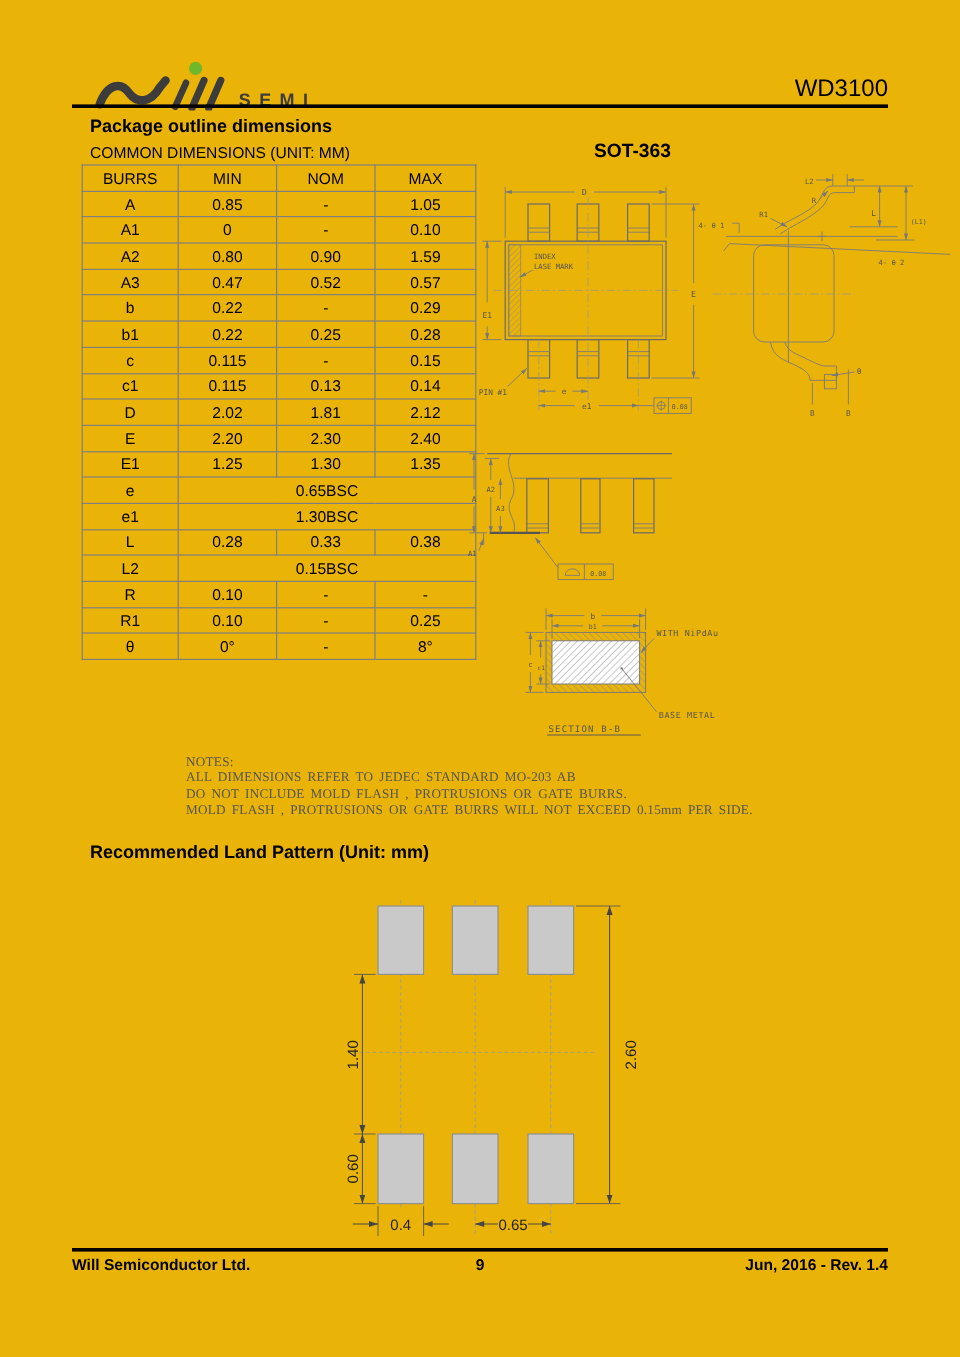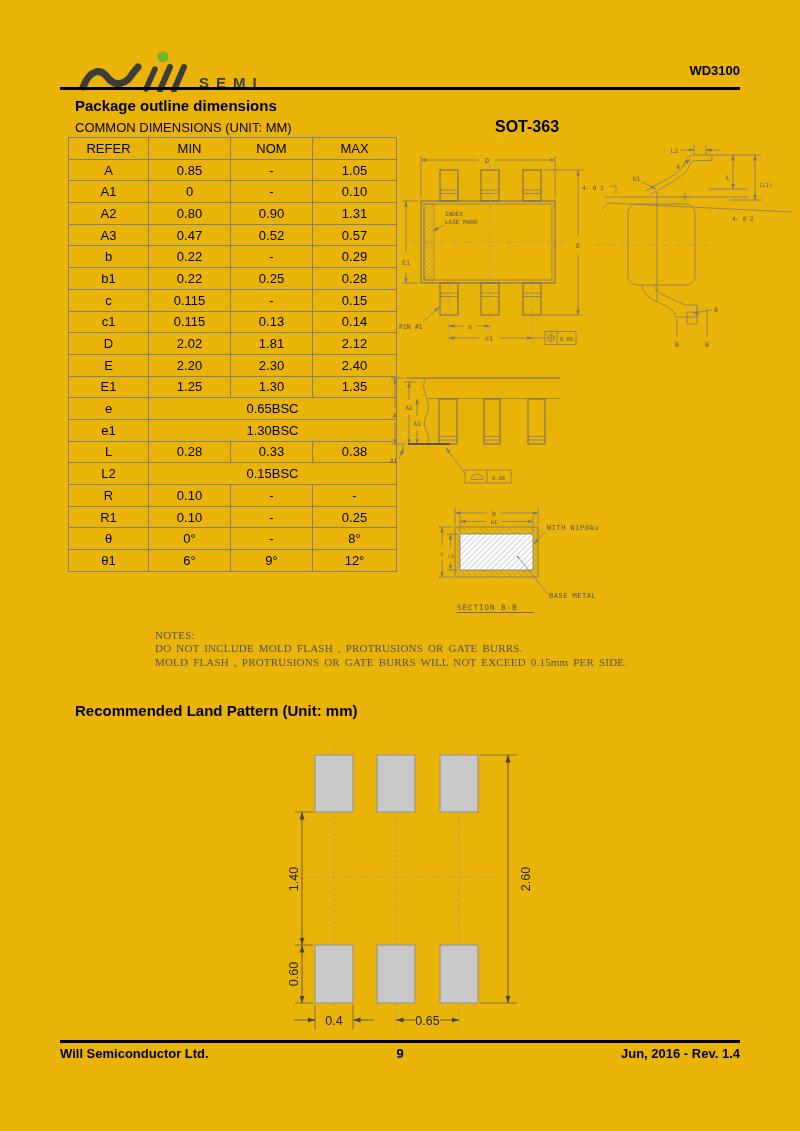--- a/index.html
+++ b/index.html
@@ -2,21 +2,21 @@
 <html><head>
 <meta charset="utf-8">
 <style>
   html,body{margin:0;padding:0;background:#e8e8e8;}
   .page{position:relative;width:800px;height:1131px;background:#eab308;margin:0 auto;
         font-family:"Liberation Sans",sans-serif;color:#000;overflow:hidden;}
   .abs{position:absolute;}
   .rule{position:absolute;background:#000;height:3px;}
   .h1{font-size:15px;font-weight:bold;}
   .h2{font-size:13px;}
-  .part-no{font-size:13px;font-weight:bold;}
+  .part-no{font-size:20px;font-weight:normal;}
   .pkg-name{font-size:16px;font-weight:bold;}
   
   table.dims{border-collapse:collapse;table-layout:fixed;}
   table.dims th,table.dims td{border:1px solid #7f7f7f;text-align:center;vertical-align:middle;
        font-size:13px;font-weight:normal;height:20.7px;padding:0 2px;line-height:1;}
   
   .cad-line{stroke:#7a7a7a;stroke-width:.75;fill:none;}
   .cad-thick{stroke:#6a6a6a;stroke-width:1;fill:none;}
   .cad-dash{stroke:#979797;stroke-width:.6;fill:none;stroke-dasharray:7 2.5 1.5 2.5;}
   .cad-txt{font-family:"DejaVu Sans Mono",monospace;fill:#555;}
@@ -46,21 +46,21 @@
   <div class="abs part-no" style="right:60px;top:63px">WD3100</div>
   <div class="rule" style="left:60px;top:87px;width:680px"></div>
 
   <div class="abs h1" style="left:75px;top:97px">Package outline dimensions</div>
   <div class="abs h2" style="left:75px;top:120px">COMMON DIMENSIONS (UNIT: MM)</div>
   <div class="abs pkg-name" style="left:495px;top:118px;width:160px">SOT-363</div>
 
   <table class="dims abs" style="left:68px;top:137px">
     <thead>
       <tr>
-        <th style="width:75px">REFER</th>
+        <th style="width:75px">BURRS</th>
         <th style="width:77px">MIN</th>
         <th style="width:77px">NOM</th>
         <th style="width:79px">MAX</th>
       </tr>
     </thead>
     <tbody>
         <tr>
           <td>A</td>
           <td>0.85</td>
           <td>-</td>
@@ -69,21 +69,21 @@
         <tr>
           <td>A1</td>
           <td>0</td>
           <td>-</td>
           <td>0.10</td>
         </tr>
         <tr>
           <td>A2</td>
           <td>0.80</td>
           <td>0.90</td>
-          <td>1.31</td>
+          <td>1.59</td>
         </tr>
         <tr>
           <td>A3</td>
           <td>0.47</td>
           <td>0.52</td>
           <td>0.57</td>
         </tr>
         <tr>
           <td>b</td>
           <td>0.22</td>
@@ -154,26 +154,20 @@
           <td>R1</td>
           <td>0.10</td>
           <td>-</td>
           <td>0.25</td>
         </tr>
         <tr>
           <td>θ</td>
           <td>0°</td>
           <td>-</td>
           <td>8°</td>
-        </tr>
-        <tr>
-          <td>θ1</td>
-          <td>6°</td>
-          <td>9°</td>
-          <td>12°</td>
         </tr>
       </tbody>
   </table>
 
   <svg class="abs" style="left:393px;top:146px" width="218" height="208" viewBox="0 0 218 208">
     <defs>
       <marker id="tv-ae" markerWidth="6" markerHeight="5" refX="5.5" refY="2.5" orient="auto" markerUnits="userSpaceOnUse">
         <path d="M0,0.8 L5.5,2.5 L0,4.2 Z" fill="#777"></path>
         </marker>
       <marker id="tv-as" markerWidth="6" markerHeight="5" refX="0.5" refY="2.5" orient="auto" markerUnits="userSpaceOnUse">
@@ -438,20 +432,21 @@
     <line x1="115" y1="32" x2="104" y2="44" class="cad-line" marker-end="url(#sb-ae)"></line>
     <circle cx="88" cy="57" r="1" fill="#777"></circle>
     <line x1="88" y1="57" x2="117" y2="93" class="cad-line"></line>
     <text x="119" y="98" font-size="7" letter-spacing=".5" class="cad-txt">BASE METAL</text>
     <text x="27" y="110" font-size="7.5" letter-spacing="1" class="cad-txt">SECTION B-B</text>
     <line x1="26" y1="112.5" x2="104" y2="112.5" stroke="#555" stroke-width=".8"></line>
   </svg>
 
   <div class="abs notes" style="left:155px;top:629px">
     <div>NOTES:</div>
+    <div>ALL DIMENSIONS REFER TO JEDEC STANDARD MO-203 AB</div>
     <div>DO NOT INCLUDE MOLD FLASH , PROTRUSIONS OR GATE BURRS.</div>
     <div>MOLD FLASH , PROTRUSIONS OR GATE BURRS WILL NOT EXCEED 0.15mm PER SIDE.</div>
   </div>
 
   <div class="abs h1" style="left:75px;top:702px">Recommended Land Pattern (Unit: mm)</div>
 
   <svg class="abs" style="left:268px;top:742px" width="270" height="298" viewBox="0 0 270 298">
     <defs>
       <marker id="lp-ae" markerWidth="9" markerHeight="7" refX="7.5" refY="3.5" orient="auto" markerUnits="userSpaceOnUse">
         <path d="M0,1 L7.5,3.5 L0,6 Z" fill="#444"></path>

